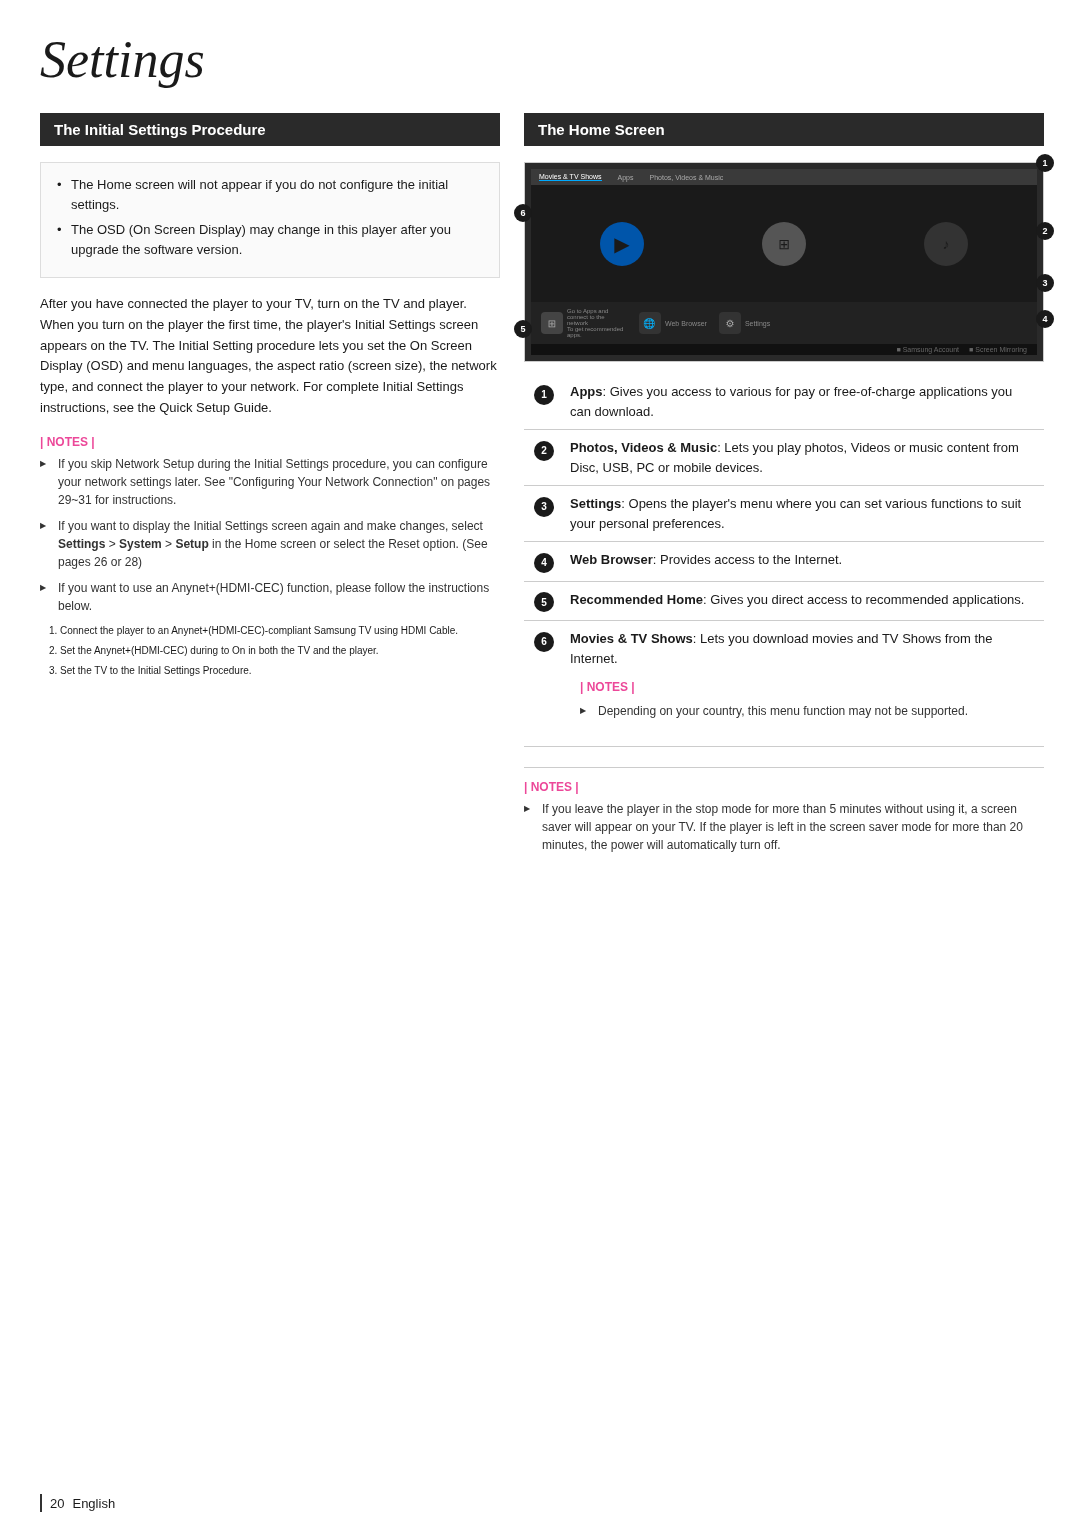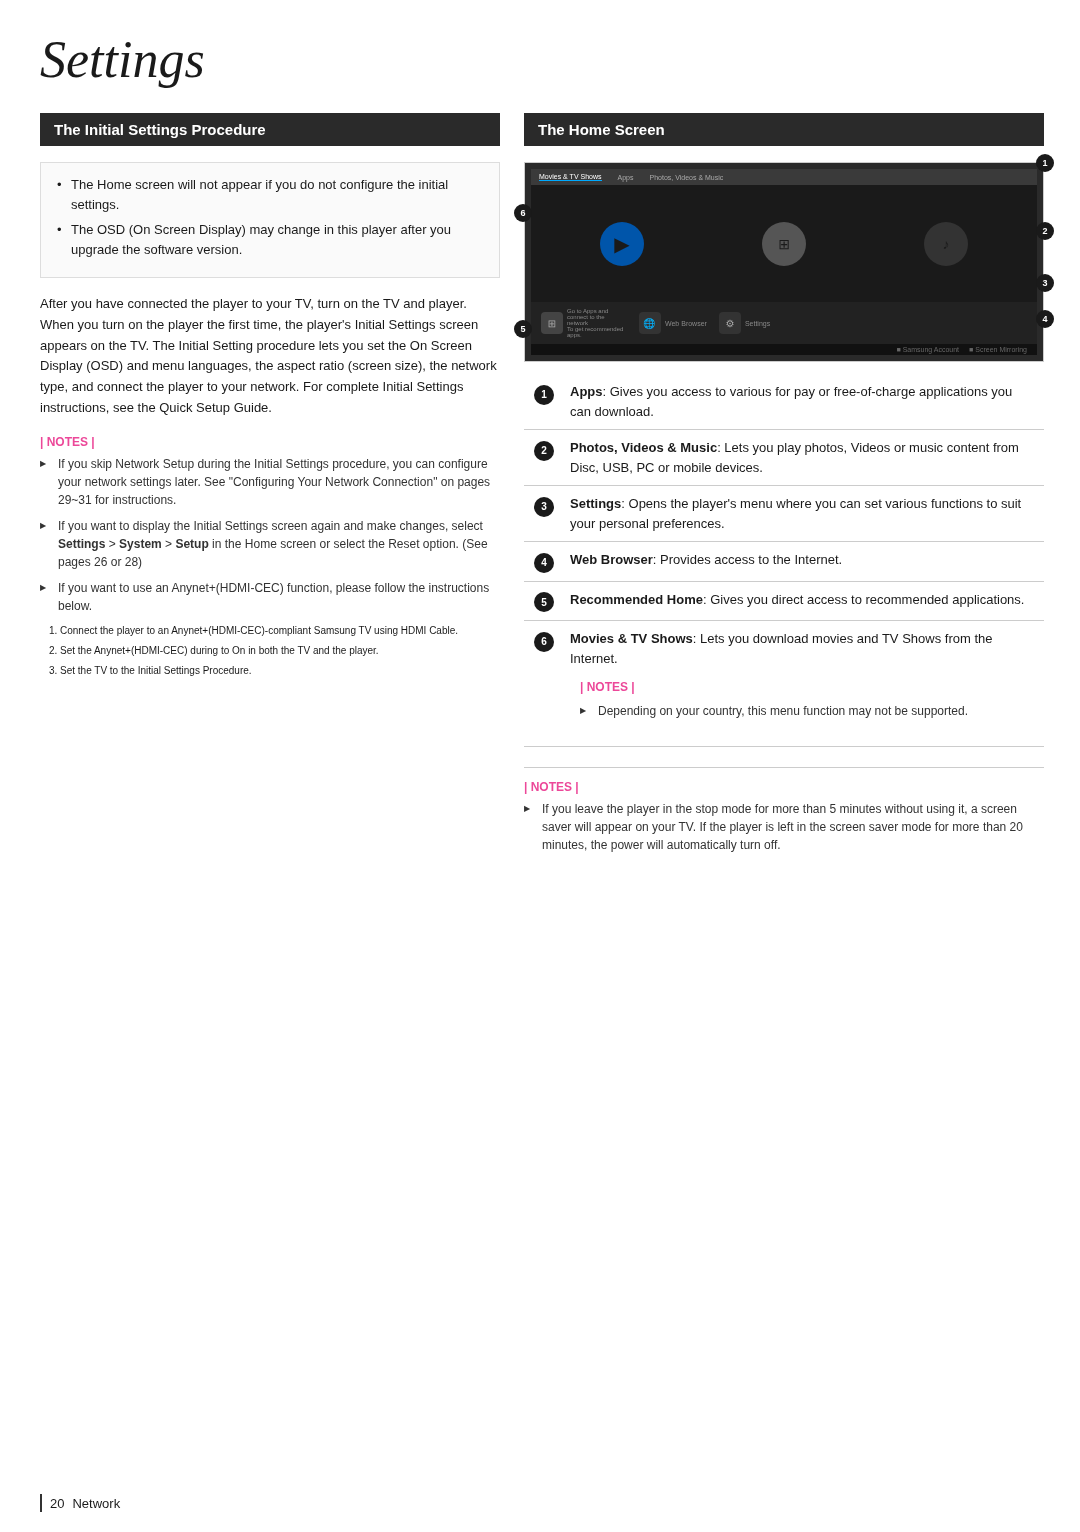--- a/index.html
+++ b/index.html
@@ -498,14 +498,14 @@
       </div>
 
     </div>
   </div>
 
 </div>
 
 <div class="page-footer">
   <div class="footer-line"></div>
   <span>20</span>
-  <span>Network</span>
+  <span>English</span>
 </div>
 
 </body></html>

